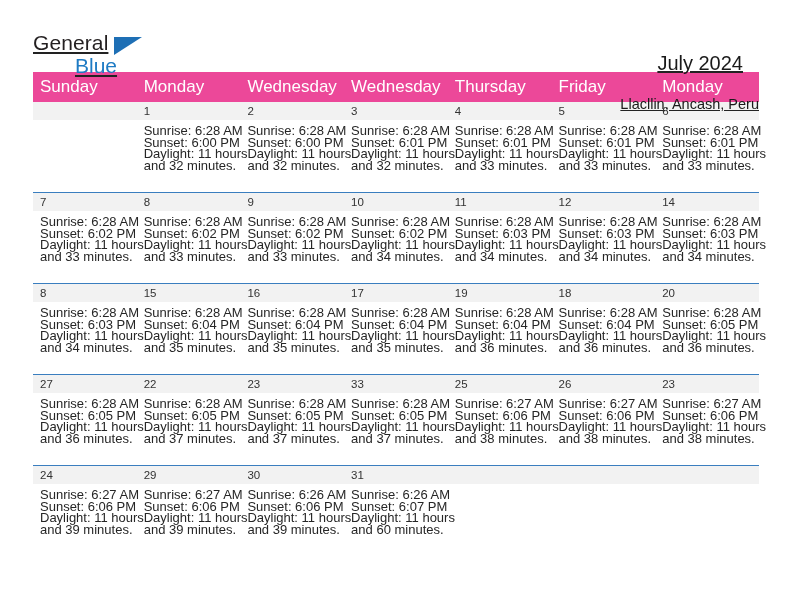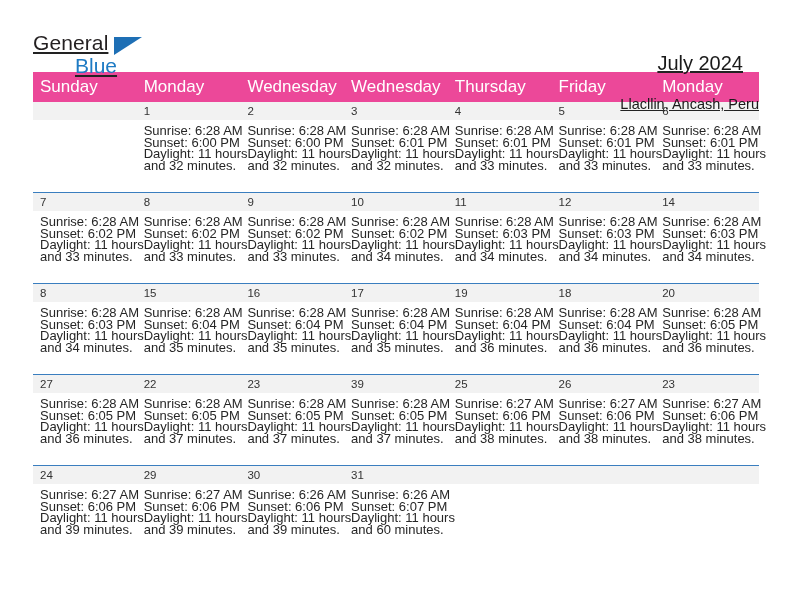--- a/index.html
+++ b/index.html
@@ -440,21 +440,21 @@
                 <div class="cell-body">
                   <div>Sunrise: 6:28 AM</div>
                   <div>Sunset: 6:05 PM</div>
                   <div>Daylight: 11 hours</div>
                   <div>and 37 minutes.</div>
                 </div>
               </div>
             </td>
             <td class="daycell">
               <div class="cell-inner">
-                <div class="date-band">39</div>
+                <div class="date-band">33</div>
                 <div class="cell-body">
                   <div>Sunrise: 6:28 AM</div>
                   <div>Sunset: 6:05 PM</div>
                   <div>Daylight: 11 hours</div>
                   <div>and 37 minutes.</div>
                 </div>
               </div>
             </td>
             <td class="daycell">
               <div class="cell-inner">

